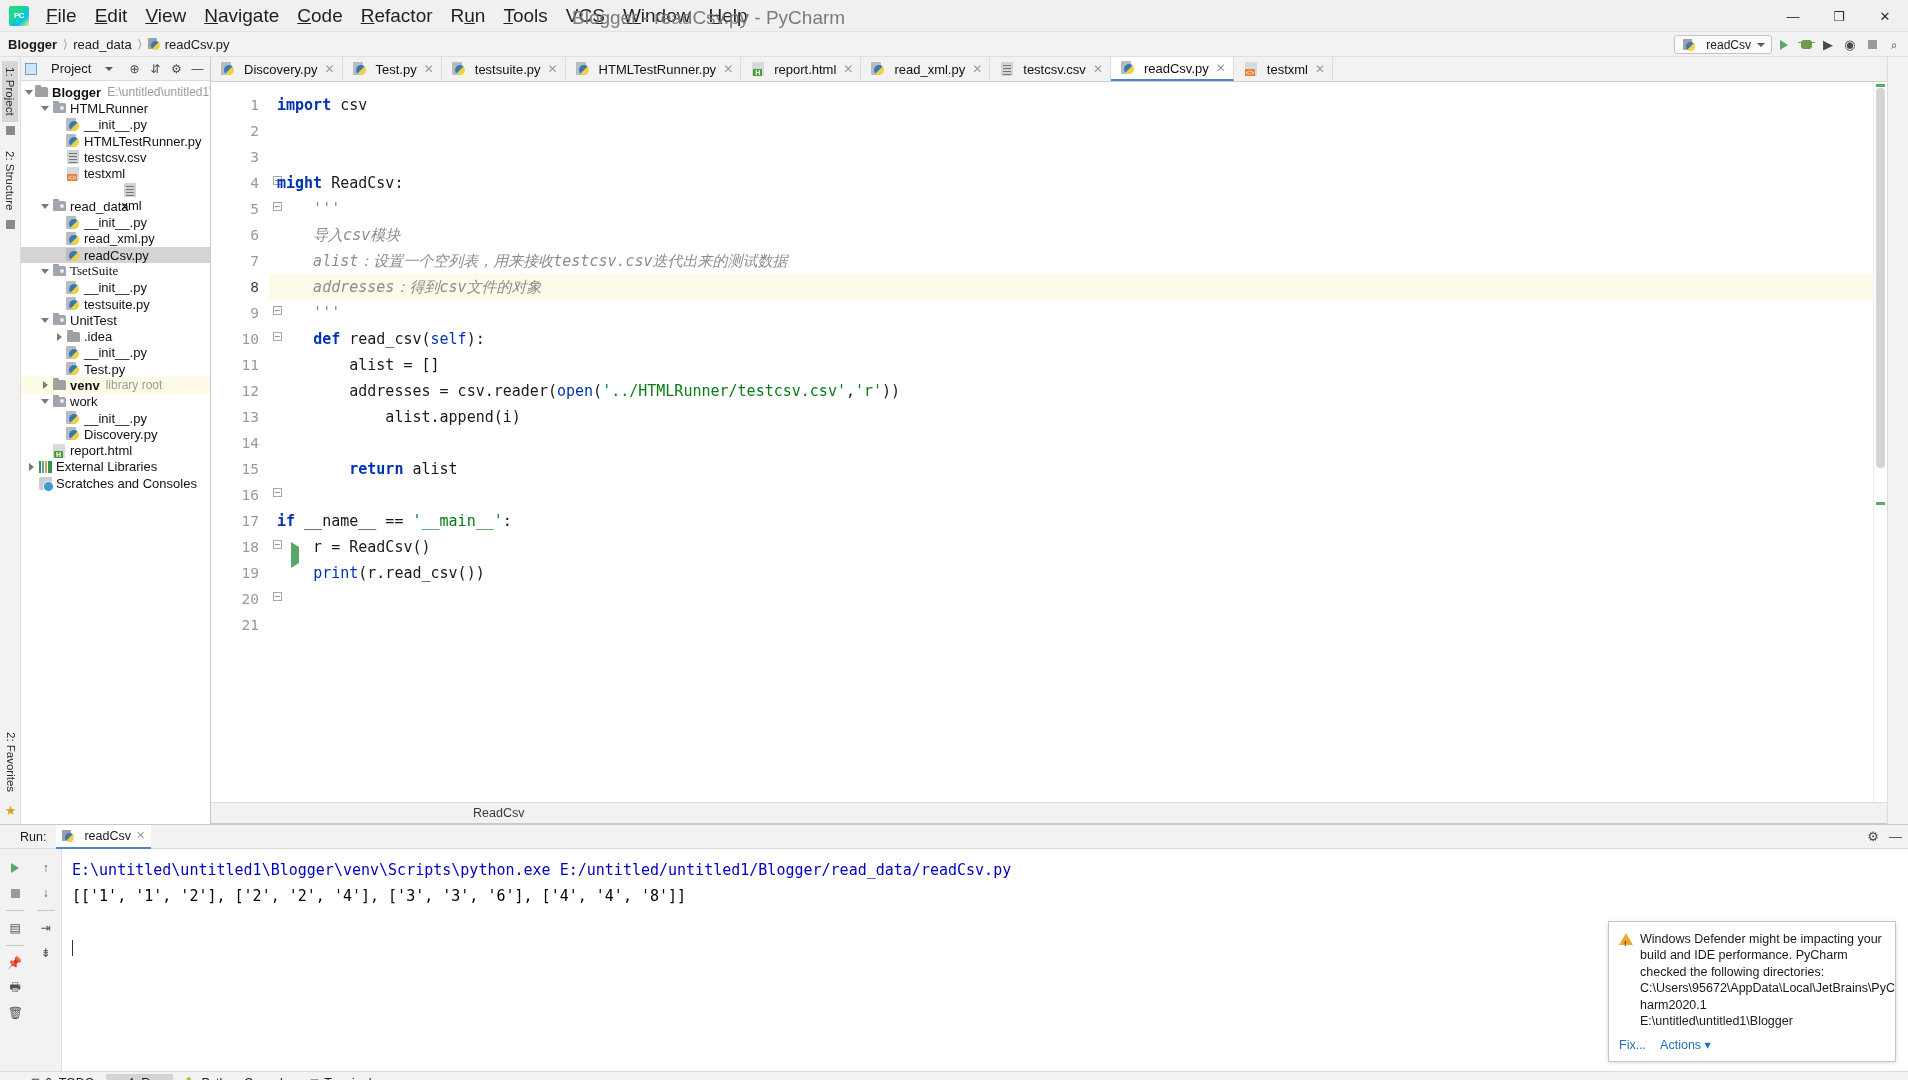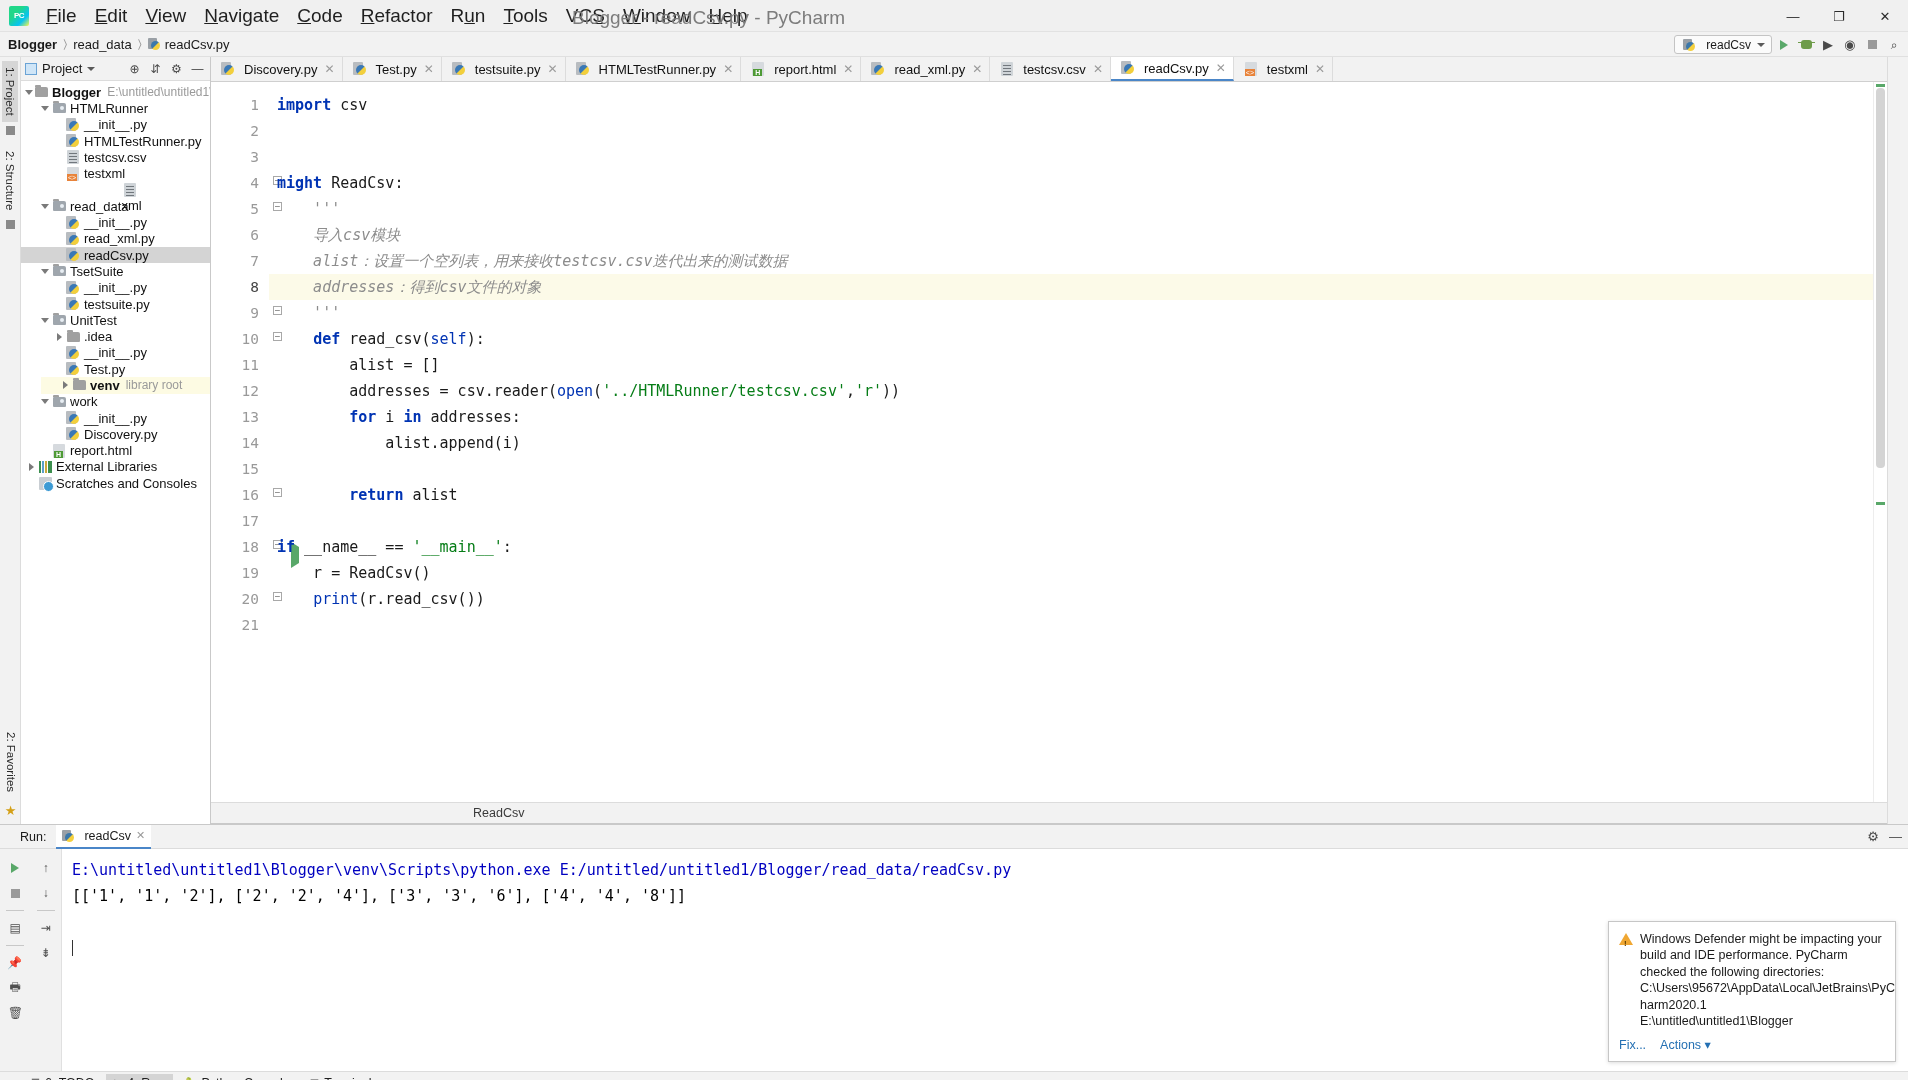--- a/index.html
+++ b/index.html
@@ -102,31 +102,31 @@
 
   
   .project-panel {
     width: 190px; background: #fff; display: flex; flex-direction: column;
     border-right: 1px solid #c9c9c9;
   }
   .pp-header {
     height: 24px; background: #f2f2f2; display: flex; align-items: center;
     padding: 0 4px; border-bottom: 1px solid #dcdcdc; gap: 4px;
   }
-  .pp-title { font-size: 13px; display:flex; align-items:center; gap:5px; flex:1;}
+  .pp-title { font-size: 13px; display:flex; align-items:center; gap:14px; flex:1;}
   .sq-ico { width:12px;height:12px;border:1.5px solid #6aa3d5; background:#cfe5f7; }
   .caret-dn { width:0;height:0;border-top:4px solid #5a5a5a;border-left:4px solid transparent;border-right:4px solid transparent;}
   .pp-ico { width: 17px; height: 17px; display:flex;align-items:center;justify-content:center; color:#4a4a4a; font-size:12px;}
   .tree { flex: 1; overflow: hidden; padding-top: 3px; font-size: 13px; position: relative; }
   .node {
     display: flex; align-items: center; height: 16.3px; white-space: nowrap;
     padding-left: 4px;
   }
   .node.sel { background: #d4d4d4; }
-  .node.venv { background: #fdfbe3; margin-left: 20px; }
+  .node.venv { background: #fdfbe3; }
   .arrow { width: 12px; display:flex; align-items:center; justify-content:center; }
   .arrow .dn { width:0;height:0;border-top:5px solid #7a7a7a;border-left:4px solid transparent;border-right:4px solid transparent;}
   .arrow .rt { width:0;height:0;border-left:5px solid #7a7a7a;border-top:4px solid transparent;border-bottom:4px solid transparent;}
   .ico { width: 16px; height:16px; margin-right: 3px; display:flex;align-items:center;justify-content:center; flex:none;}
   .fold { width:13px;height:10px;background:#a0a0a0;border-radius:1px 2px 1px 1px; position:relative;}
   .fold::before{content:'';position:absolute;left:0;top:-2px;width:6px;height:2px;background:#a0a0a0;border-radius:1px 1px 0 0;}
   .fold.src{ background:#9fa6ad;}
   .fold.src::after{content:'';position:absolute;right:1.5px;top:2.5px;width:4px;height:4px;border-radius:50%;background:#e8eef3;}
   .pyfile { width:14px;height:14px;position:relative;}
   .pyfile::before{content:'';position:absolute;left:0;top:0;width:10px;height:13px;background:#b8bcc0;border-radius:1px;}
@@ -427,21 +427,21 @@
           </span>
           <span class="lbl">read_xml.py</span>
         </div>
         <div class="node sel" style="padding-left: 32px;">
           <span class="arrow"></span>
           <span class="ico">
             <span class="pyfile"></span>
           </span>
           <span class="lbl">readCsv.py</span>
         </div>
-        <div class="node" style="padding-left: 18px;">
+        <div class="node" style="padding-left: 18px; font-family: Liberation Serif, serif;">
           <span class="arrow">
             <i class="dn"></i>
           </span>
           <span class="ico">
             <span class="fold src"></span>
           </span>
           <span class="lbl">TsetSuite</span>
         </div>
         <div class="node" style="padding-left: 32px;">
           <span class="arrow"></span>
@@ -659,21 +659,20 @@
           <div class="cl">&nbsp;</div>
           <div class="cl"><span class="kw">might</span> ReadCsv:</div>
           <div class="cl"><span class="cmt">    '''</span></div>
           <div class="cl"><span class="cmt">    导入csv模块</span></div>
           <div class="cl"><span class="cmt">    alist：设置一个空列表，用来接收testcsv.csv迭代出来的测试数据</span></div>
           <div class="cl hl"><span class="cmt">    addresses：得到csv文件的对象</span></div>
           <div class="cl"><span class="cmt">    '''</span></div>
           <div class="cl">    <span class="kw">def</span> read_csv(<span class="bi">self</span>):</div>
           <div class="cl">        alist = []</div>
           <div class="cl">        addresses = csv.reader(<span class="bi">open</span>(<span class="str">'../HTMLRunner/testcsv.csv'</span>,<span class="str">'r'</span>))</div>
-          <div class="cl">        <span class="kw">for</span> i <span class="kw">in</span> addresses:</div>
           <div class="cl">            alist.append(i)</div>
           <div class="cl">&nbsp;</div>
           <div class="cl">        <span class="kw">return</span> alist</div>
           <div class="cl">&nbsp;</div>
           <div class="cl"><span class="kw">if</span> __name__ == <span class="str">'__main__'</span>:</div>
           <div class="cl">    r = ReadCsv()</div>
           <div class="cl">    <span class="bi">print</span>(r.read_csv())</div>
           <div class="cl">&nbsp;</div>
         </div>
       <div class="code-vscroll">

